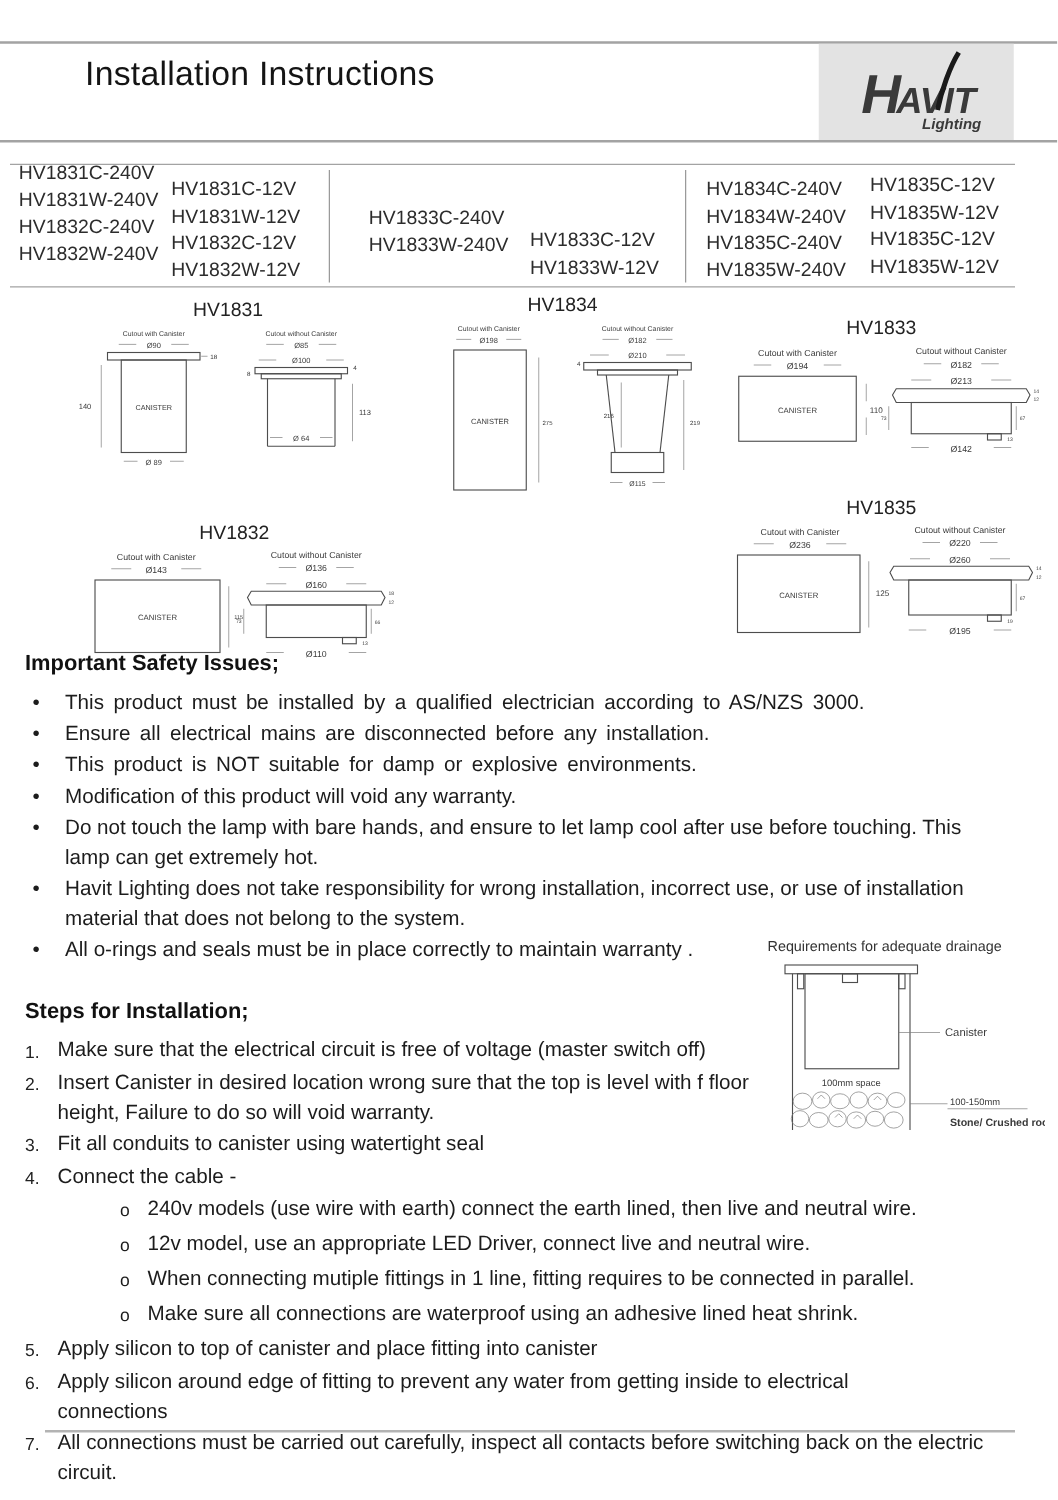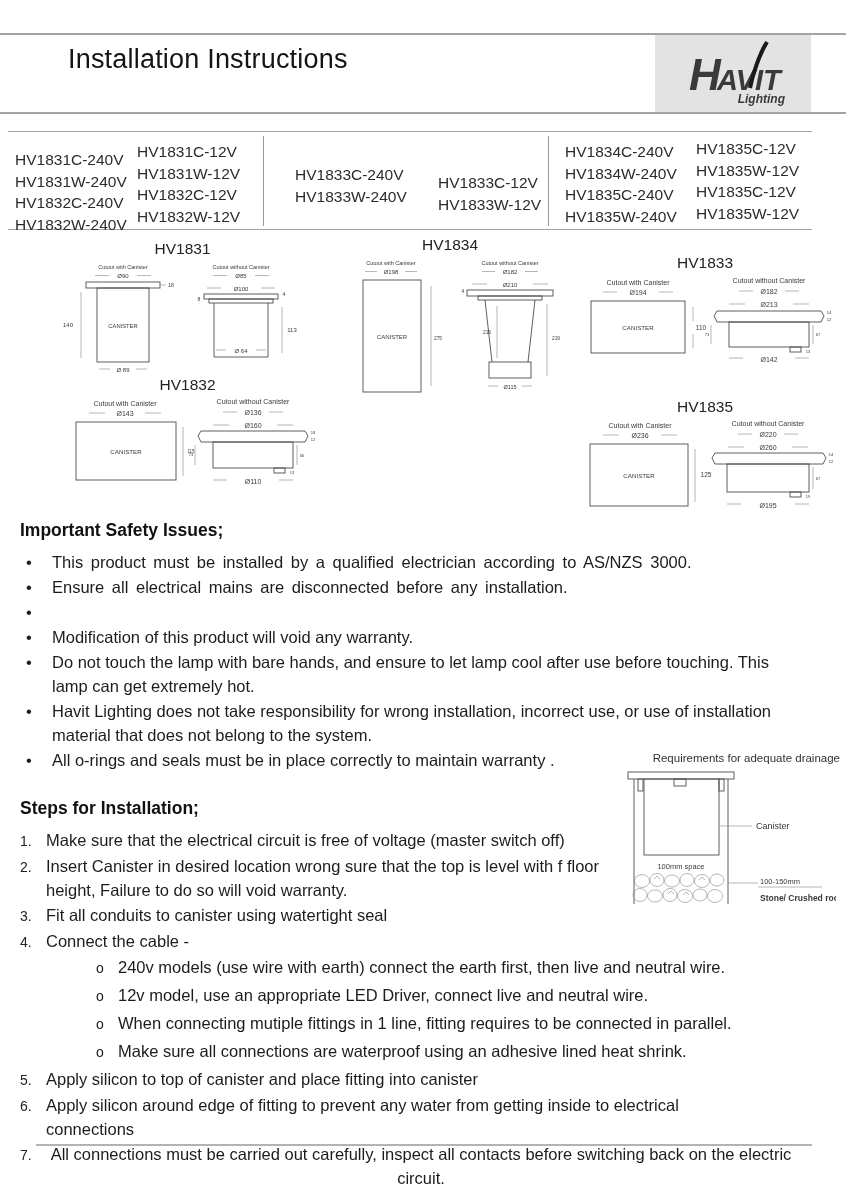--- a/index.html
+++ b/index.html
@@ -22,27 +22,27 @@
   .sect{position:absolute;left:20px;}
   .sect h2{font-size:17.5px;margin:0 0 9px 0;color:#111;}
   .blist,.nlist{margin:0;padding:0;list-style:none;}
   .blist li{display:flex;font-size:16.5px;line-height:24px;color:#1c1c1c;margin:0 0 1px 0;}
   .blist .m{width:26px;flex:0 0 26px;text-align:left;padding-left:6px;}
   .ws .t{word-spacing:3px;}
   .nlist li{display:flex;font-size:16.5px;line-height:24px;color:#1c1c1c;margin:0 0 1px 0;}
   .nlist .num{width:26px;flex:0 0 26px;font-size:14px;padding-top:1px;color:#222;}
   .narrow .t{max-width:560px;}
   .w6 .t{max-width:690px;}
-  .w7 .t{max-width:750px;text-align:center;}
+  .w7 .t{max-width:750px;}
   .sublist{margin:1px 0 2px 62px;padding:0;list-style:none;}
   .sublist li{display:flex;font-size:16.5px;line-height:25px;color:#1c1c1c;margin:0 0 2px 0;}
   .sublist .m{width:36px;flex:0 0 36px;text-align:center;font-size:14px;padding-top:1px;}
   
   .drain{position:absolute;left:614px;top:752px;width:226px;}
-  .drain .dt{font-size:11.5px;color:#333;text-align:right;margin-bottom:4px;white-space:nowrap;}
+  .drain .dt{font-size:11.5px;color:#333;text-align:left;margin-bottom:4px;white-space:nowrap;}
   
   .furl{position:absolute;right:34px;top:1150px;font-size:28px;color:#b5b5b5;letter-spacing:.5px;}
 </style>
 </head>
 <body>
 
 <div class="page">
 
   <div class="hl" style="left:0;top:33px;width:846px;height:2px;"></div>
   <div class="hl" style="left:0;top:112px;width:846px;height:2px;"></div>
@@ -57,37 +57,37 @@
       <text x="100" y="55" font-size="29" font-weight="bold" font-style="italic" fill="#1a1a1a">IT</text>
       <text x="130" y="68" font-size="12" font-weight="bold" font-style="italic" text-anchor="end" fill="#1a1a1a">Lighting</text>
     </svg>
   </div>
 
   <div class="hl" style="left:8px;top:131px;width:804px;height:1px;"></div>
   <div class="hl" style="left:8px;top:229px;width:804px;height:1px;"></div>
   <div class="vdiv" style="left:263px;top:136px;height:90px;"></div>
   <div class="vdiv" style="left:548px;top:136px;height:90px;"></div>
 
-  <div class="mcol" style="left:15px;top:149px;">
+  <div class="mcol" style="left:15px;top:128px;">
     <div>HV1831C-240V</div>
     <div>HV1831W-240V</div>
     <div>HV1832C-240V</div>
     <div>HV1832W-240V</div>
   </div>
   <div class="mcol" style="left:137px;top:141px;">
     <div>HV1831C-12V</div>
     <div>HV1831W-12V</div>
     <div>HV1832C-12V</div>
     <div>HV1832W-12V</div>
   </div>
   <div class="mcol" style="left:295px;top:164px;">
     <div>HV1833C-240V</div>
     <div>HV1833W-240V</div>
   </div>
-  <div class="mcol" style="left:424px;top:172px;margin-left:14px;">
+  <div class="mcol" style="left:424px;top:182px;">
     <div>HV1833C-12V</div>
     <div>HV1833W-12V</div>
   </div>
   <div class="mcol" style="left:565px;top:141px;">
     <div>HV1834C-240V</div>
     <div>HV1834W-240V</div>
     <div>HV1835C-240V</div>
     <div>HV1835W-240V</div>
   </div>
   <div class="mcol" style="left:696px;top:138px;">
@@ -201,21 +201,21 @@
       <text x="254" y="40" font-size="4" text-anchor="middle">14</text>
       <text x="254" y="47" font-size="4" text-anchor="middle">12</text>
       <line class="thin" x1="136" y1="51" x2="136" y2="70"></line>
       <text x="132" y="62" font-size="4" text-anchor="middle">73</text>
       <line class="thin" x1="238" y1="51" x2="238" y2="70"></line>
       <text x="243" y="62" font-size="4" text-anchor="middle">67</text>
       <text x="233" y="79" font-size="4" text-anchor="middle">13</text>
     </svg>
   </div>
 
-  <div class="diag" style="left:55px;top:376px;width:265px;">
+  <div class="diag" style="left:55px;top:418px;width:265px;">
     <div class="dtitle">HV1832</div>
     <svg width="265" height="103" viewBox="0 0 265 103">
       <text x="70" y="10" font-size="7" text-anchor="middle">Cutout with Canister</text>
       <line class="thin" x1="34" y1="17" x2="50" y2="17"></line>
         <line class="thin" x1="90" y1="17" x2="106" y2="17"></line>
       <text x="70" y="20" font-size="7" text-anchor="middle">Ø143</text>
       <rect class="shape" x="21" y="26" width="100" height="58"></rect>
       <text x="71" y="58" font-size="6.2" text-anchor="middle">CANISTER</text>
       <line class="thin" x1="128" y1="31" x2="128" y2="80"></line>
       <text x="136" y="57" font-size="4.5" text-anchor="middle">115</text>
@@ -282,20 +282,21 @@
       <li class="ws">
           <span class="m">•</span>
           <span class="t">This product must be installed by a qualified electrician according to AS/NZS 3000.</span>
         </li>
       <li class="ws">
           <span class="m">•</span>
           <span class="t">Ensure all electrical mains are disconnected before any installation.</span>
         </li>
       <li class="ws">
           <span class="m">•</span>
+          <span class="t">This product is NOT suitable for damp or explosive environments.</span>
         </li>
       <li>
           <span class="m">•</span>
           <span class="t">Modification of this product will void any warranty.</span>
         </li>
       <li>
           <span class="m">•</span>
           <span class="t">Do not touch the lamp with bare hands, and ensure to let lamp cool after use before touching. This lamp can get extremely hot.</span>
         </li>
       <li>
@@ -363,21 +364,21 @@
           <span class="t">Fit all conduits to canister using watertight seal</span>
         </li>
       <li>
           <span class="num">4.</span>
           <span class="t">Connect the cable -</span>
         </li>
     </ol>
     <ul class="sublist">
       <li>
           <span class="m">o</span>
-          <span class="t">240v models (use wire with earth) connect the earth first, then live and neutral wire.</span>
+          <span class="t">240v models (use wire with earth) connect the earth lined, then live and neutral wire.</span>
         </li>
       <li>
           <span class="m">o</span>
           <span class="t">12v model, use an appropriate LED Driver, connect live and neutral wire.</span>
         </li>
       <li>
           <span class="m">o</span>
           <span class="t">When connecting mutiple fittings in 1 line, fitting requires to be connected in parallel.</span>
         </li>
       <li>

